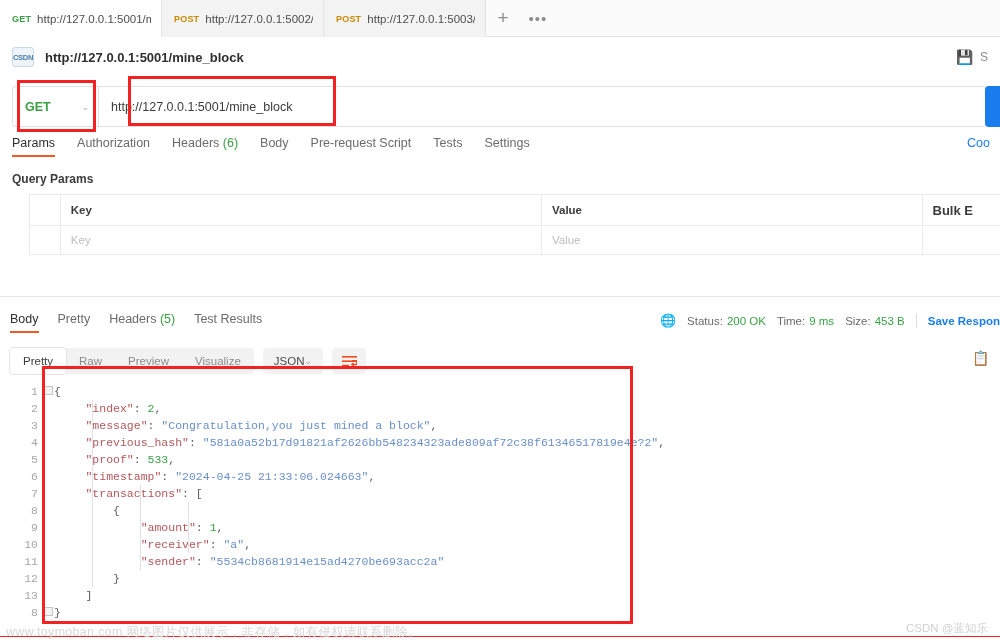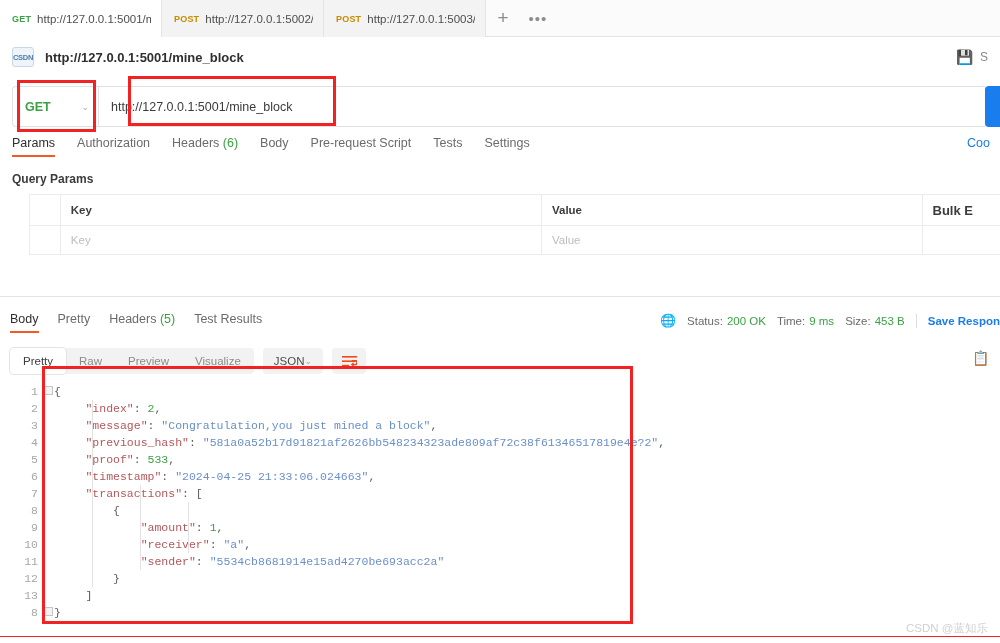--- a/index.html
+++ b/index.html
@@ -325,15 +325,16 @@
         <div>8</div>
       </div>
     <div class="codearea"><div><span class="fold"></span><span></span><span class="p">{</span></div><div><span>  </span><span>    </span><span class="k">"index"</span><span class="p">: </span><span class="n">2</span><span class="p">,</span></div><div><span>  </span><span>    </span><span class="k">"message"</span><span class="p">: </span><span class="s">"Congratulation,you just mined a block"</span><span class="p">,</span></div><div><span>  </span><span>    </span><span class="k">"previous_hash"</span><span class="p">: </span><span class="s">"581a0a52b17d91821af2626bb548234323ade809af72c38f61346517819e4e?2"</span><span class="p">,</span></div><div><span>  </span><span>    </span><span class="k">"proof"</span><span class="p">: </span><span class="n">533</span><span class="p">,</span></div><div><span>  </span><span>    </span><span class="k">"timestamp"</span><span class="p">: </span><span class="s">"2024-04-25 21:33:06.024663"</span><span class="p">,</span></div><div><span>  </span><span>    </span><span class="k">"transactions"</span><span class="p">: </span><span class="p">[</span></div><div><span>  </span><span>        </span><span class="p">{</span></div><div><span>  </span><span>            </span><span class="k">"amount"</span><span class="p">: </span><span class="n">1</span><span class="p">,</span></div><div><span>  </span><span>            </span><span class="k">"receiver"</span><span class="p">: </span><span class="s">"a"</span><span class="p">,</span></div><div><span>  </span><span>            </span><span class="k">"sender"</span><span class="p">: </span><span class="s">"5534cb8681914e15ad4270be693acc2a"</span></div><div><span>  </span><span>        </span><span class="p">}</span></div><div><span>  </span><span>    </span><span class="p">]</span></div><div><span class="fold"></span><span></span><span class="p">}</span></div><div class="guide" style="left: 48px; top: 17px; height: 187px;"></div><div class="guide" style="left: 96px; top: 102px; height: 85px;"></div><div class="guide" style="left: 144px; top: 119px; height: 51px;"></div></div>
   </div>
 
   <div class="redbox" id="rb-method"></div>
   <div class="redbox" id="rb-url"></div>
   <div class="redbox" id="rb-body"></div>
 
   <div class="bottom-rule"></div>
+  <div class="wm-bottom">www.toymoban.com 网络图片仅供展示，非存储，如有侵权请联系删除。</div>
   <div class="wm-csdn">CSDN @蓝知乐</div>
 
 </div>
 
 </body></html>

